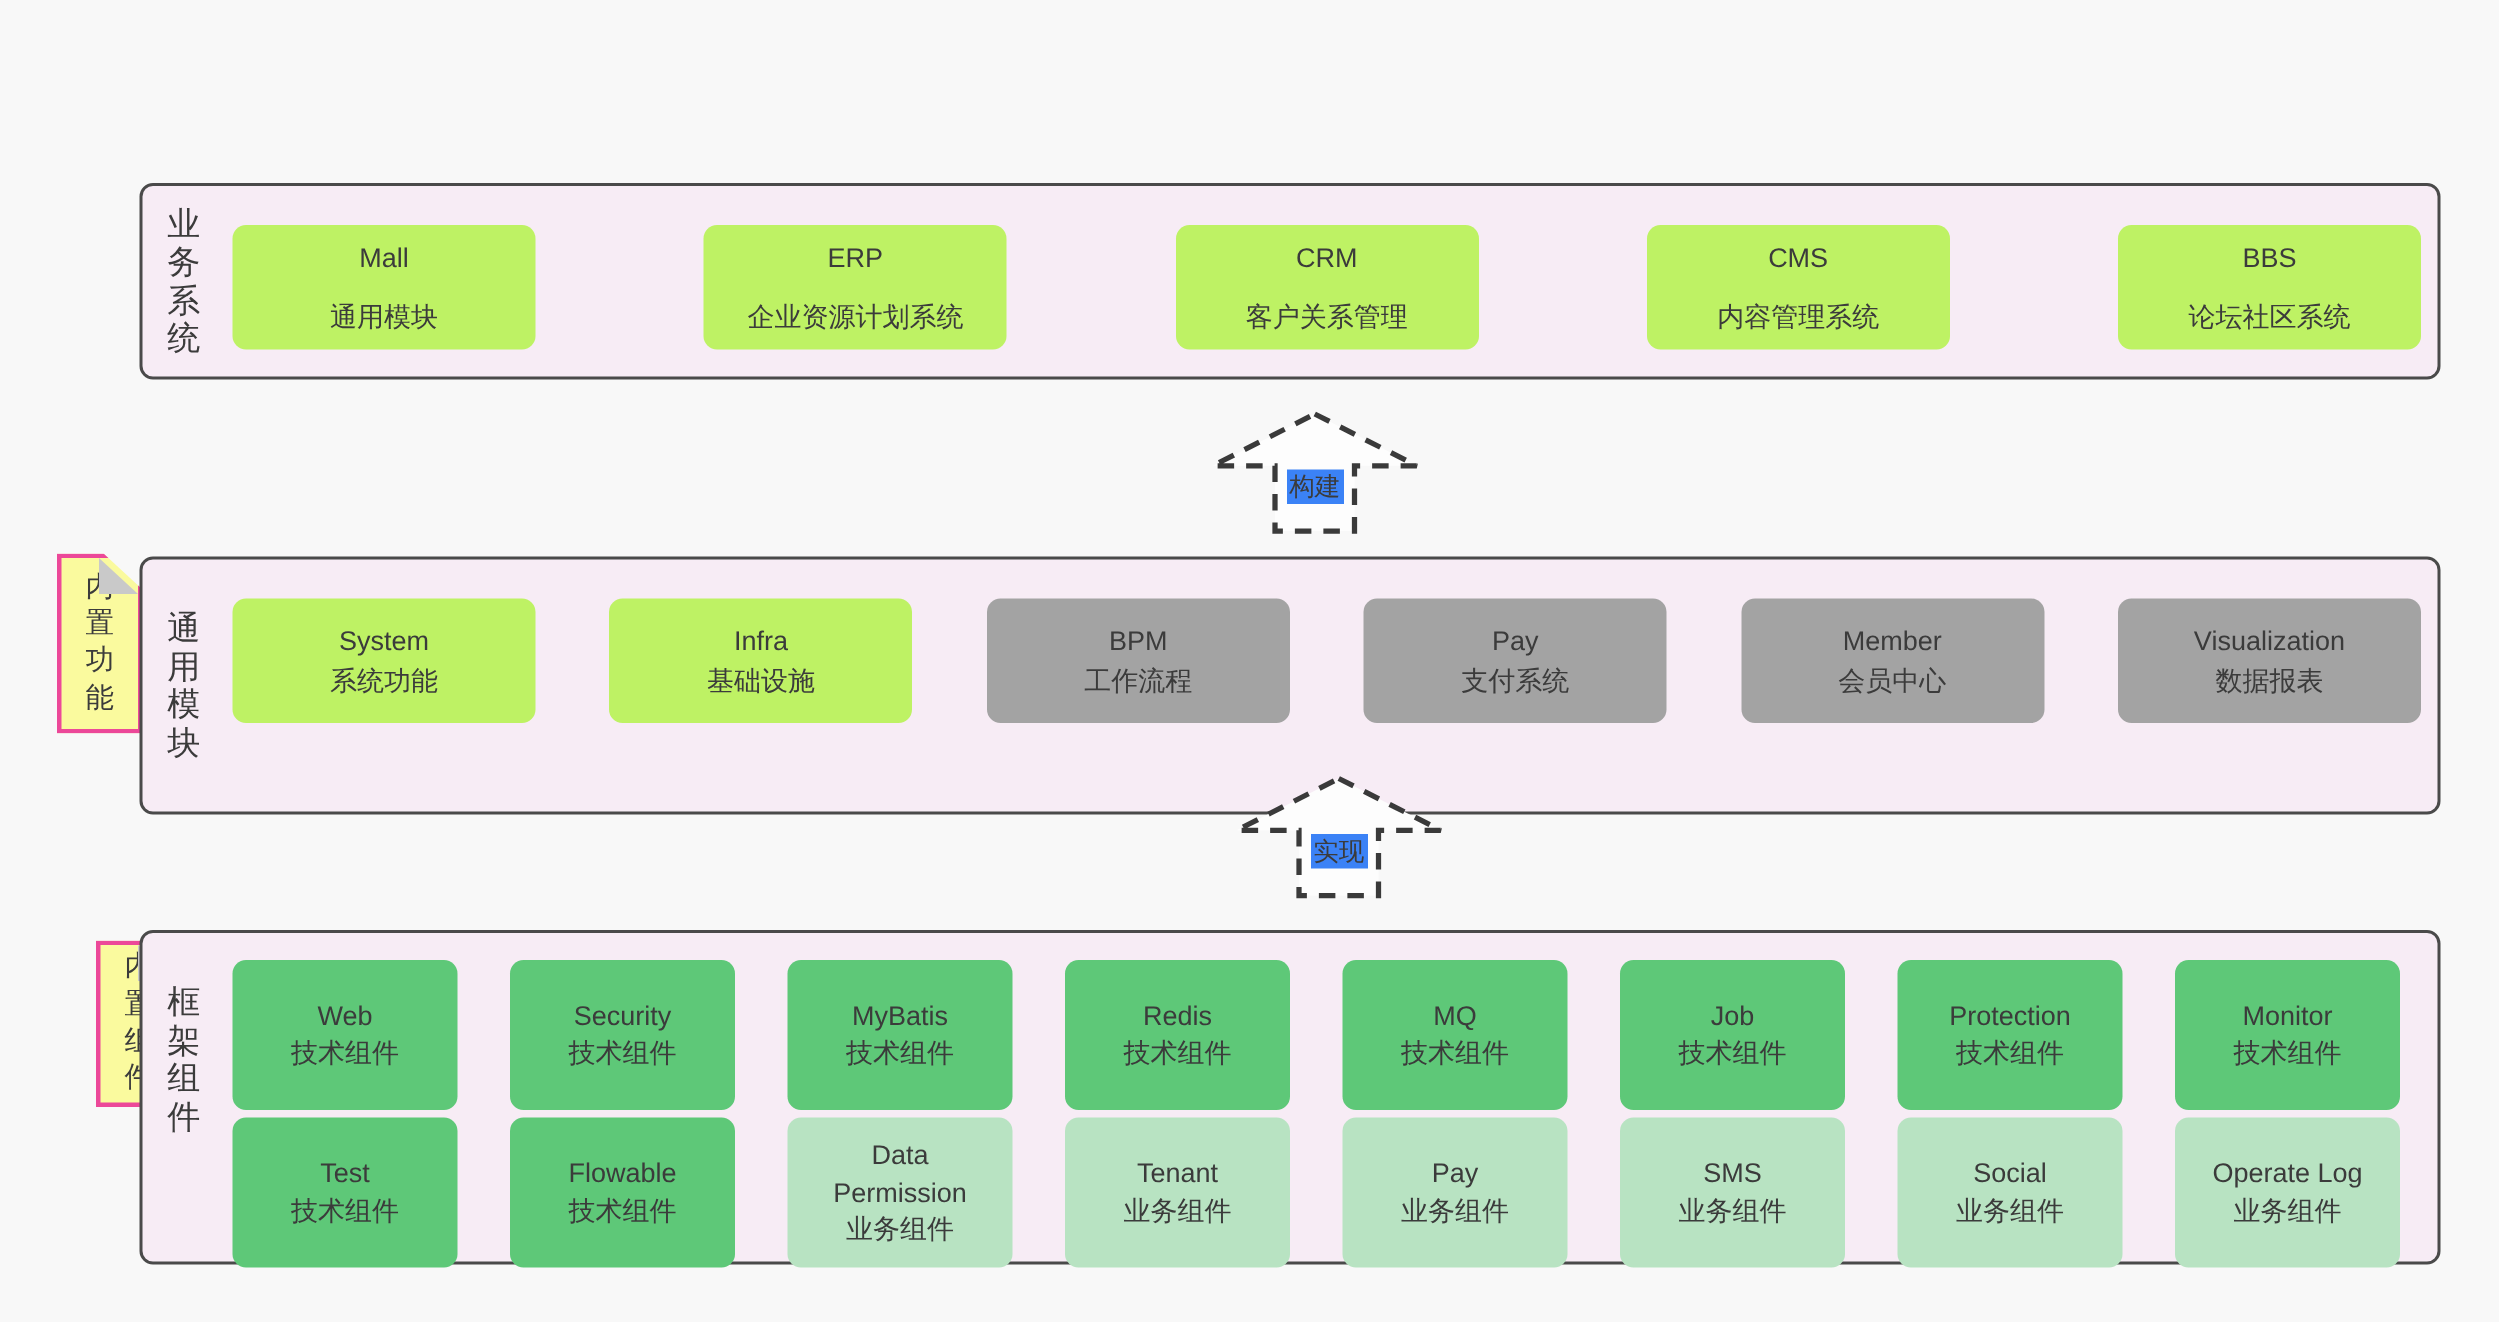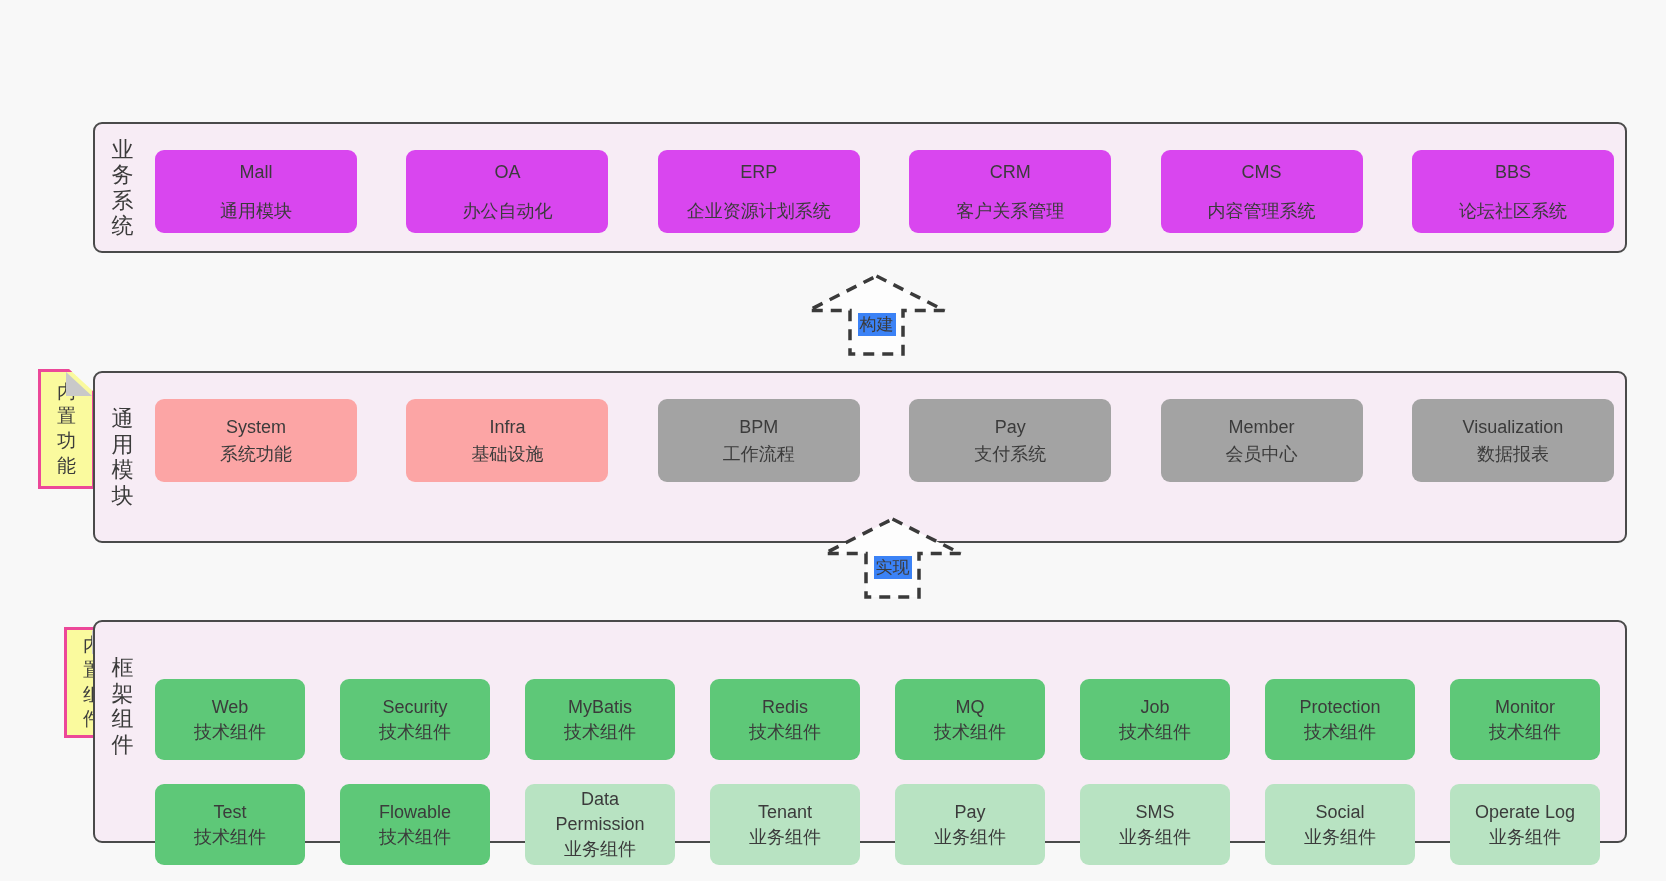--- a/index.html
+++ b/index.html
@@ -59,25 +59,25 @@
     display: flex;
     flex-direction: column;
     align-items: center;
     justify-content: center;
     border-radius: 9px;
     text-align: center;
     font-size: 18px;
     line-height: 1.45;
   }
   .band-top .box, .band-middle .box { width: 202px; height: 83px; }
-  .band-bottom .box { width: 150px; height: 81px; line-height: 1.38; margin-top: 39px; }
+  .band-bottom .box { width: 150px; height: 100px; line-height: 1.38; }
   .band-bottom .box-name { display: inline-block; max-width: 112px; }
 
-  .v-blue       { background: #d946ef; gap: 12px; }
-  .v-red        { background: #fca5a5; }
+  .v-blue       { background: #bef264; gap: 12px; }
+  .v-red        { background: #bef264; }
   .v-pink       { background: #a3a3a3; }
   .v-green      { background: #5ec878; }
   .v-lightgreen { background: #b8e3c2; }
 
   
   .sticky {
     position: absolute;
     left: 38px;
     width: 57px;
     background: #fafa9e;
@@ -146,24 +146,20 @@
   </div>
 
   <div class="band band-top">
     <div class="band-label">业务系统</div>
     <div class="boxes-row">
       <div class="box v-blue">
         <span class="box-name">Mall</span>
         <span class="box-desc">通用模块</span>
       </div>
       <div class="box v-blue">
-        <span class="box-name">OA</span>
-        <span class="box-desc">办公自动化</span>
-      </div>
-      <div class="box v-blue">
         <span class="box-name">ERP</span>
         <span class="box-desc">企业资源计划系统</span>
       </div>
       <div class="box v-blue">
         <span class="box-name">CRM</span>
         <span class="box-desc">客户关系管理</span>
       </div>
       <div class="box v-blue">
         <span class="box-name">CMS</span>
         <span class="box-desc">内容管理系统</span>

